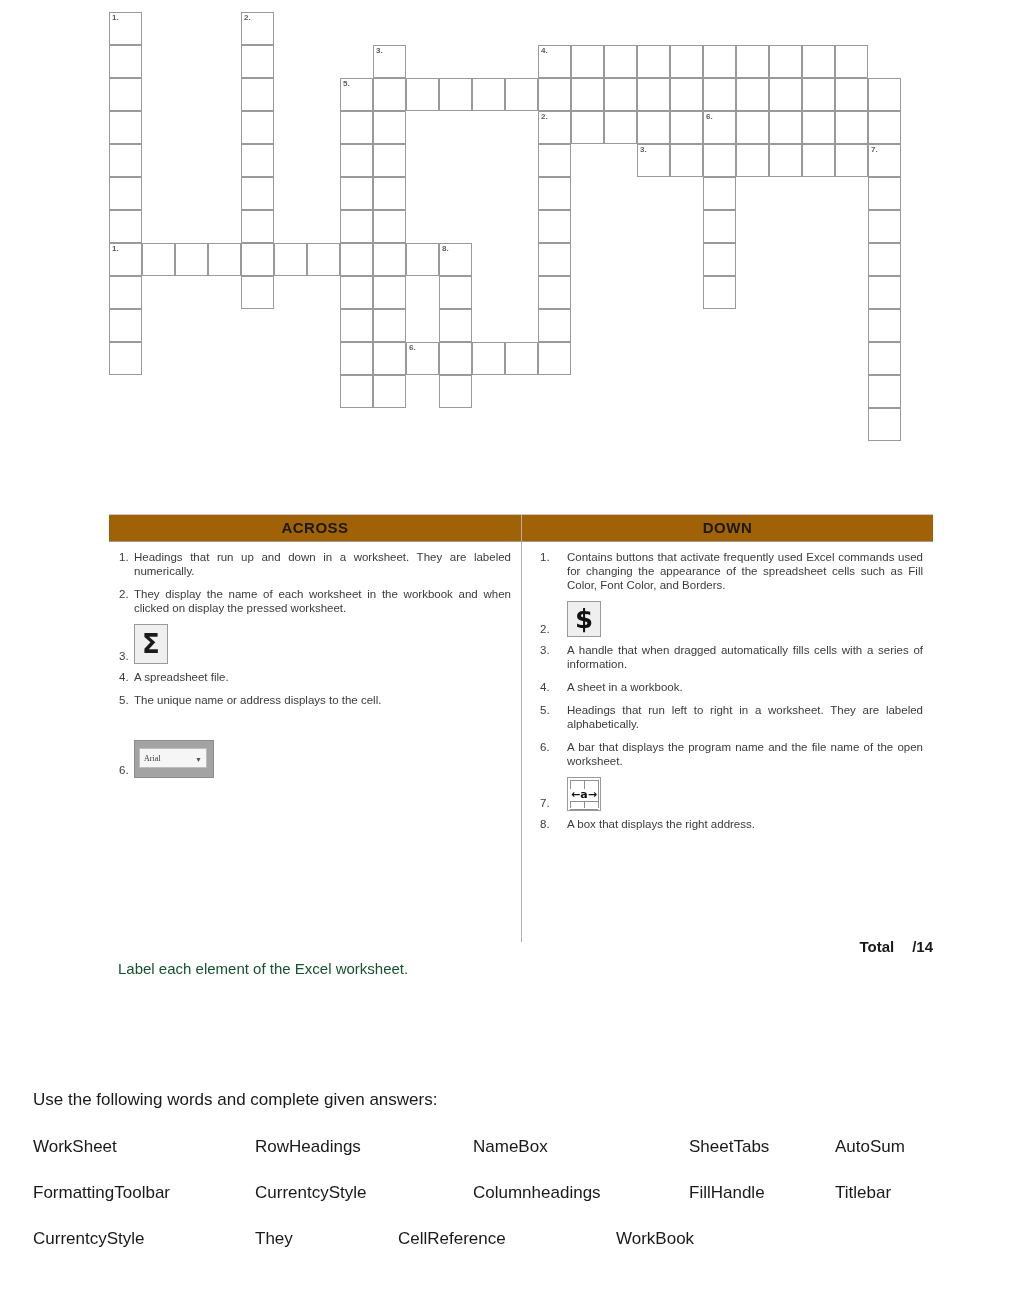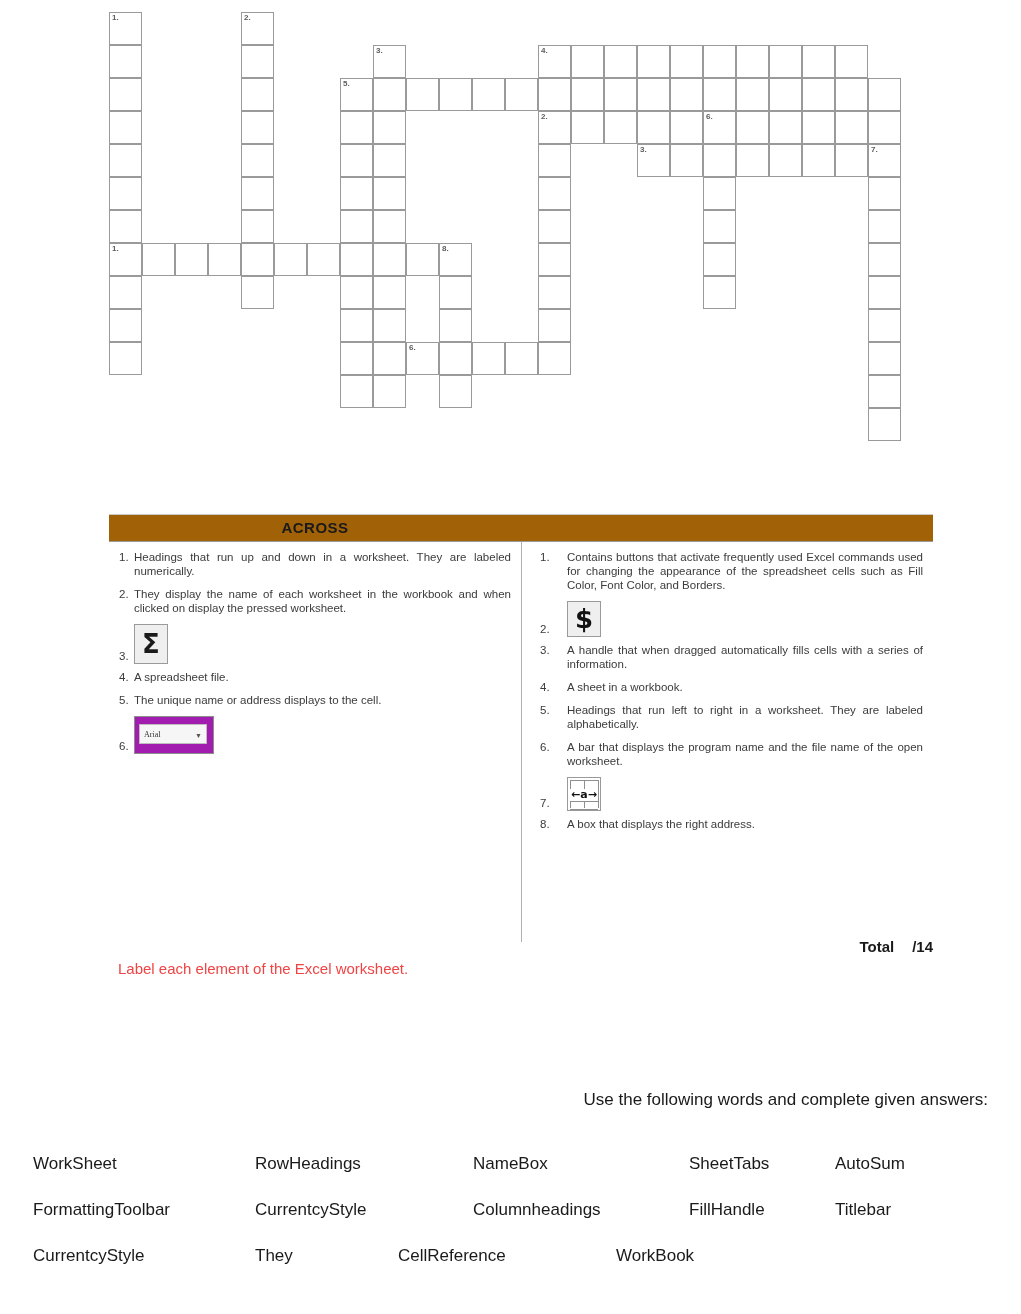--- a/index.html
+++ b/index.html
@@ -135,24 +135,25 @@
     height: 36px;
     font-size: 26px;
     font-family: "DejaVu Sans", sans-serif;
     font-weight: bold;
     color: #111111;
     line-height: 1;
   }
   .font-box {
     width: 78px;
     height: 36px;
-    background: #a21caf;
+    background: #a3a3a3;
     border: 1px solid #8d8d8d;
     position: relative;
     display: block;
+    margin-top: 24px;
   }
   .font-box .inner {
     position: absolute;
     left: 4px;
     top: 7px;
     width: 68px;
     height: 20px;
     background: #f6f6f6;
     border: 1px solid #bdbdbd;
     box-sizing: border-box;
@@ -228,36 +229,35 @@
     color: #1a1a1a;
   }
   #total-row .t-label { margin-right: 18px; margin-top: 43px; }
 
   
   #instruction {
     position: absolute;
     left: 118px;
     top: 960px;
     font-size: 15px;
-    color: #ef4444;
+    color: #14532d;
     font-family: "Liberation Sans", sans-serif;
   }
 
   
   #wordbank {
     position: absolute;
     left: 33px;
     top: 1090px;
     width: 955px;
   }
   #wb-title {
     font-size: 17px;
     color: #1a1a1a;
-    margin-bottom: 44px;
-    text-align: right;
+    margin-bottom: 27px;
   }
   .wb-row {
     position: relative;
     height: 46px;
     font-size: 17px;
     color: #1a1a1a;
   }
   .wb-word {
     position: absolute;
     top: 0;
@@ -408,20 +408,21 @@
     <div class="cell" style="left: 406px; top: 342px; width: 33px; height: 33px;">
       <span class="num">6.</span>
     </div>
     <div class="cell" style="left: 472px; top: 342px; width: 33px; height: 33px;"></div>
     <div class="cell" style="left: 505px; top: 342px; width: 33px; height: 33px;"></div>
   </div>
 
 <div id="clue-table">
   <div id="clue-head">
     <div class="head-cell left">ACROSS</div>
+    <div class="head-cell right">DOWN</div>
   </div>
   <div id="clue-body">
     <div class="clue-col left" id="across-col">
         <div class="clue">
           <span class="n">1.</span>
           <span class="txt">Headings that run up and down in a worksheet. They are labeled numerically.</span>
         </div>
         <div class="clue">
           <span class="n">2.</span>
           <span class="txt">They display the name of each worksheet in the workbook and when clicked on display the pressed worksheet.</span>

